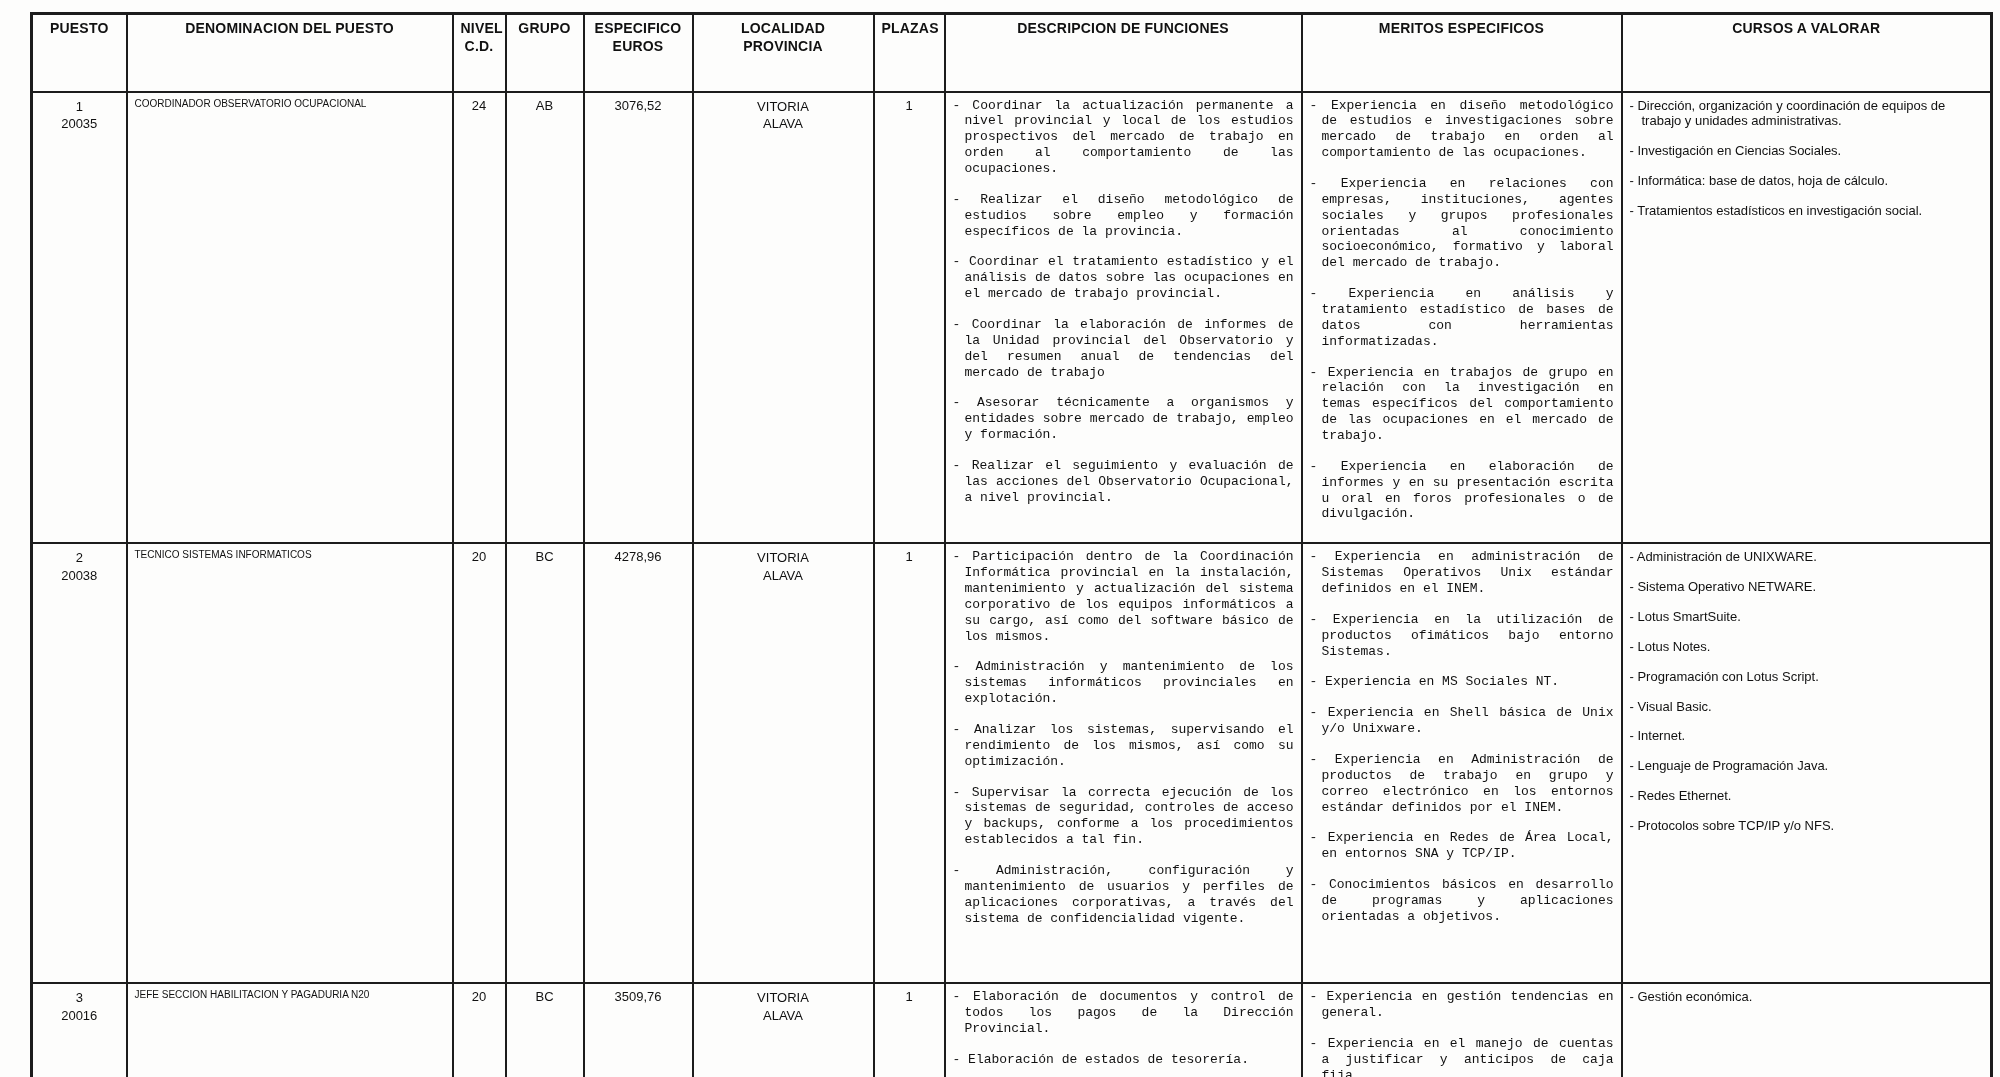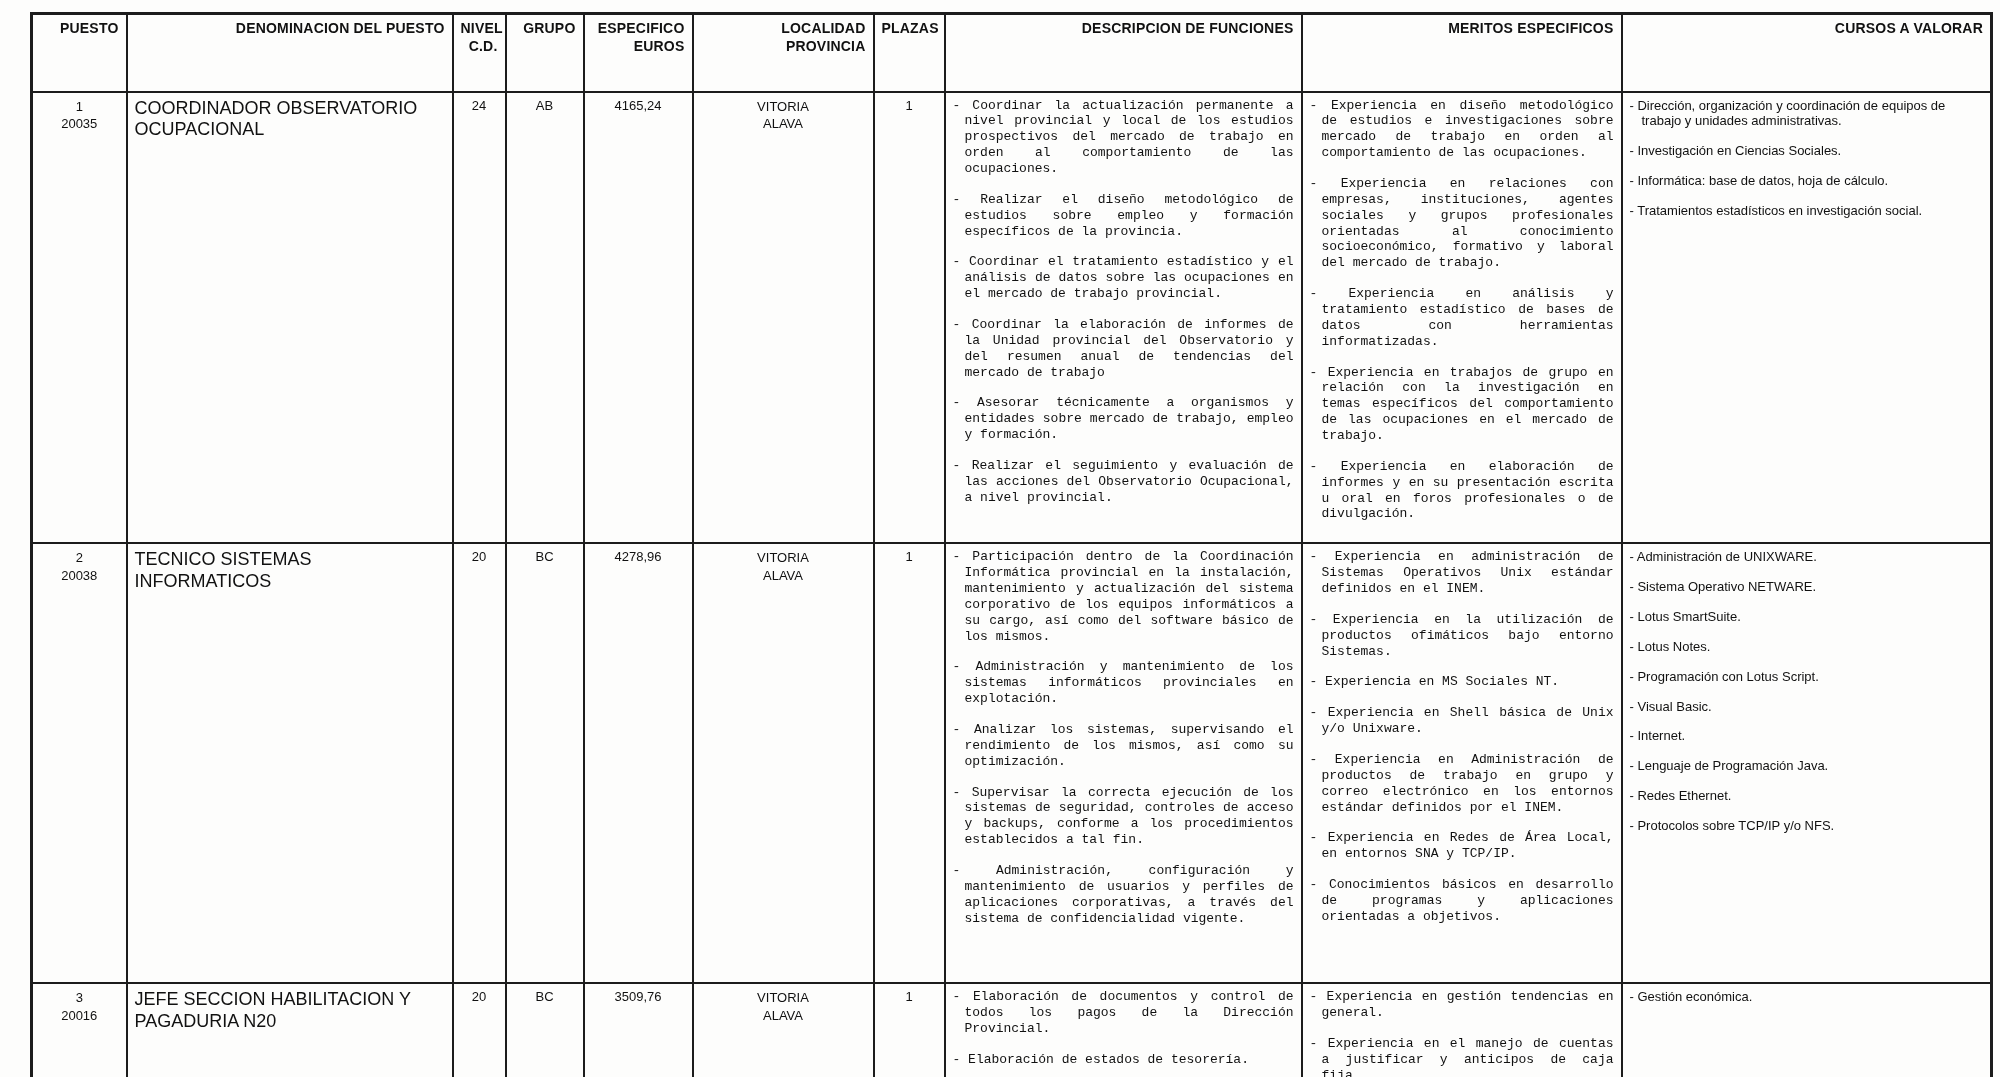--- a/index.html
+++ b/index.html
@@ -28,33 +28,33 @@
   table.jobs th, table.jobs td {
     border: 2px solid #1c1c1c;
     vertical-align: top;
     padding: 5px 7px;
     overflow: hidden;
   }
   table.jobs { border: 3px solid #1c1c1c; }
   thead th {
     font-size: 14px;
     font-weight: bold;
-    text-align: right;
+    text-align: center;
     white-space: pre-line;
     line-height: 1.25;
     padding-top: 6px;
     letter-spacing: 0.2px;
   }
   thead tr { height: 78px; }
   tbody tr:nth-child(1) { height: 415px; }
   tbody tr:nth-child(2) { height: 440px; }
   tbody tr:nth-child(3) { height: 121px; }
   td { font-size: 13px; line-height: 1.22; }
   td.center { text-align: center; }
-  td.denom { text-transform: uppercase; font-size: 18px; }
+  td.denom { text-transform: uppercase; font-size: 10px; }
   td.justify .li { text-align: justify; font-family: Liberation Mono, monospace; }
   .li {
     padding-left: 12px;
     text-indent: -12px;
     margin: 0 0 15px 0;
   }
   td.cursos .li { margin-bottom: 14px; }
   .two-line div { line-height: 1.35; }
 </style>
 </head>
@@ -93,21 +93,21 @@
     </thead>
     <tbody>
     <tr>
       <td class="center two-line">
         <div>1</div>
         <div>20035</div>
       </td>
       <td class="denom">COORDINADOR OBSERVATORIO OCUPACIONAL</td>
       <td class="center">24</td>
       <td class="center">AB</td>
-      <td class="center">4165,24</td>
+      <td class="center">3076,52</td>
       <td class="center two-line">
         <div>VITORIA</div>
         <div>ALAVA</div>
       </td>
       <td class="center">1</td>
       <td class="justify">
             <div class="li">- Coordinar la actualización permanente a nivel provincial y local de los estudios prospectivos del mercado de trabajo en orden al comportamiento de las ocupaciones.</div>
             <div class="li">- Realizar el diseño metodológico de estudios sobre empleo y formación específicos de la provincia.</div>
             <div class="li">- Coordinar el tratamiento estadístico y el análisis de datos sobre las ocupaciones en el mercado de trabajo provincial.</div>
             <div class="li">- Coordinar la elaboración de informes de la Unidad provincial del Observatorio y del resumen anual de tendencias del mercado de trabajo</div>

